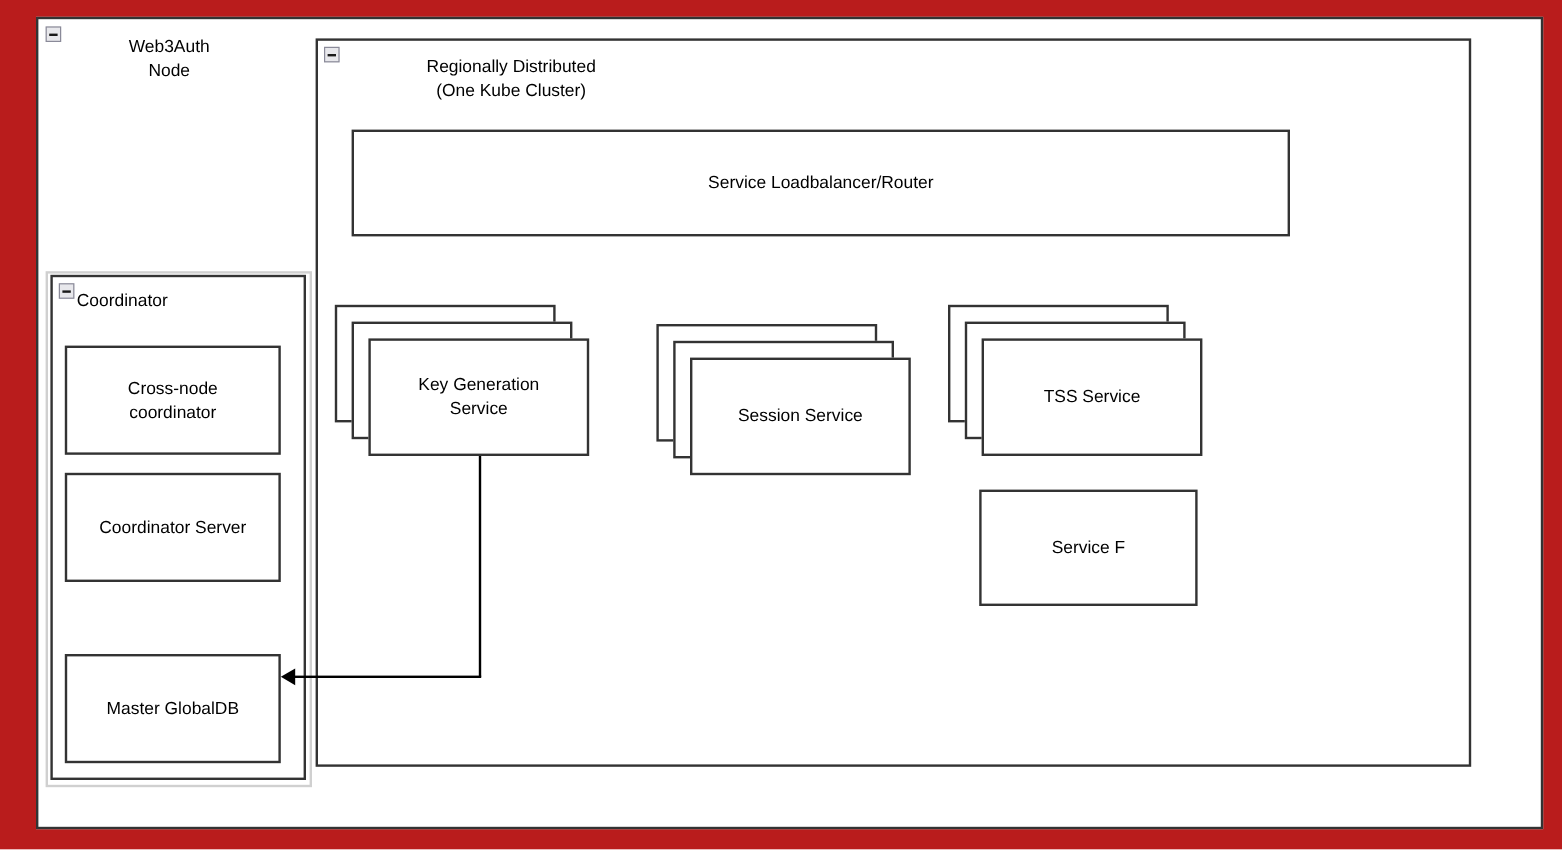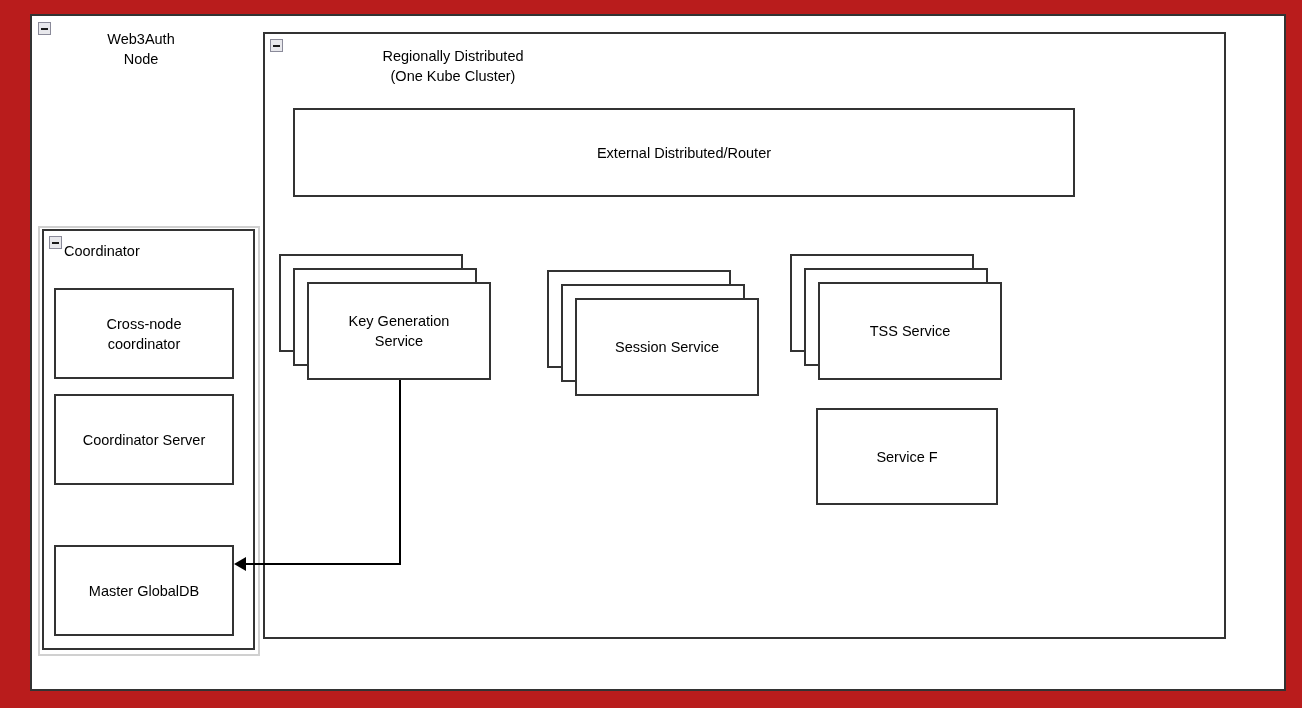--- a/index.html
+++ b/index.html
@@ -128,25 +128,25 @@
 
   <div class="collapse-icon" style="left:38px; top:22px;"></div>
 
   <div class="container-label" style="left:46px; top:29px; width:190px;">Web3Auth
 Node</div>
 
   <div class="container-box" style="left:263px; top:32px; width:963px; height:607px;"></div>
 
   <div class="collapse-icon" style="left:270px; top:39px;"></div>
 
-  <div class="container-label" style="left:288px; top:46px; width:330px;">Regionally Distributed
+  <div class="container-label" style="left:261px; top:46px; width:330px;">Regionally Distributed
 (One Kube Cluster)</div>
 
   <div class="box" style="left:293px; top:108px; width:782px; height:89px;">
-    <div class="box-label">External Distributed/Router</div>
+    <div class="box-label">Service Loadbalancer/Router</div>
   </div>
 
   <div class="stack" style="left:279px; top:254px; width:212px; height:126px;">
     <div class="layer" style="left:0px;  top:0px;  width:184px; height:98px;"></div>
     <div class="layer" style="left:14px; top:14px; width:184px; height:98px;"></div>
     <div class="front" style="left:28px; top:28px; width:184px; height:98px;">
       <div class="box-label">Key Generation
 Service</div>
     </div>
   </div>

